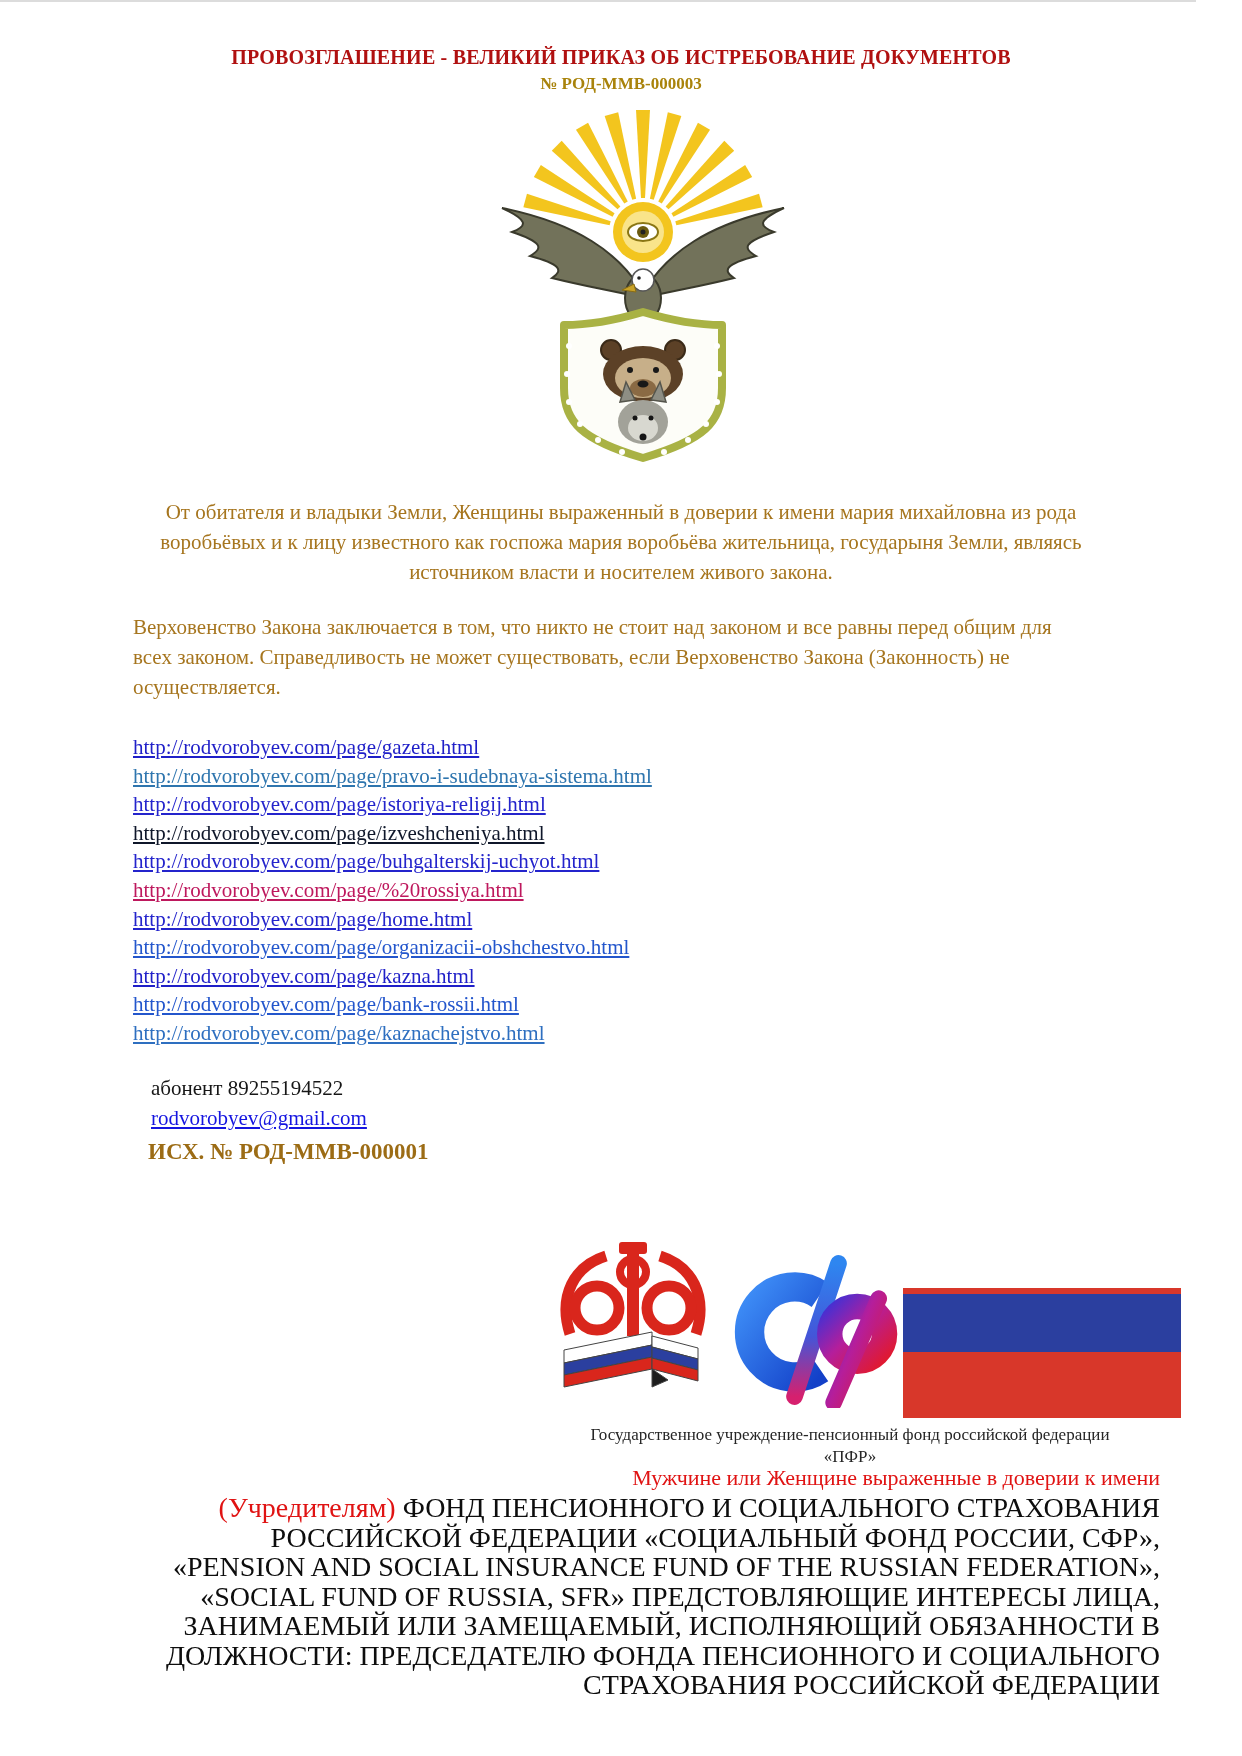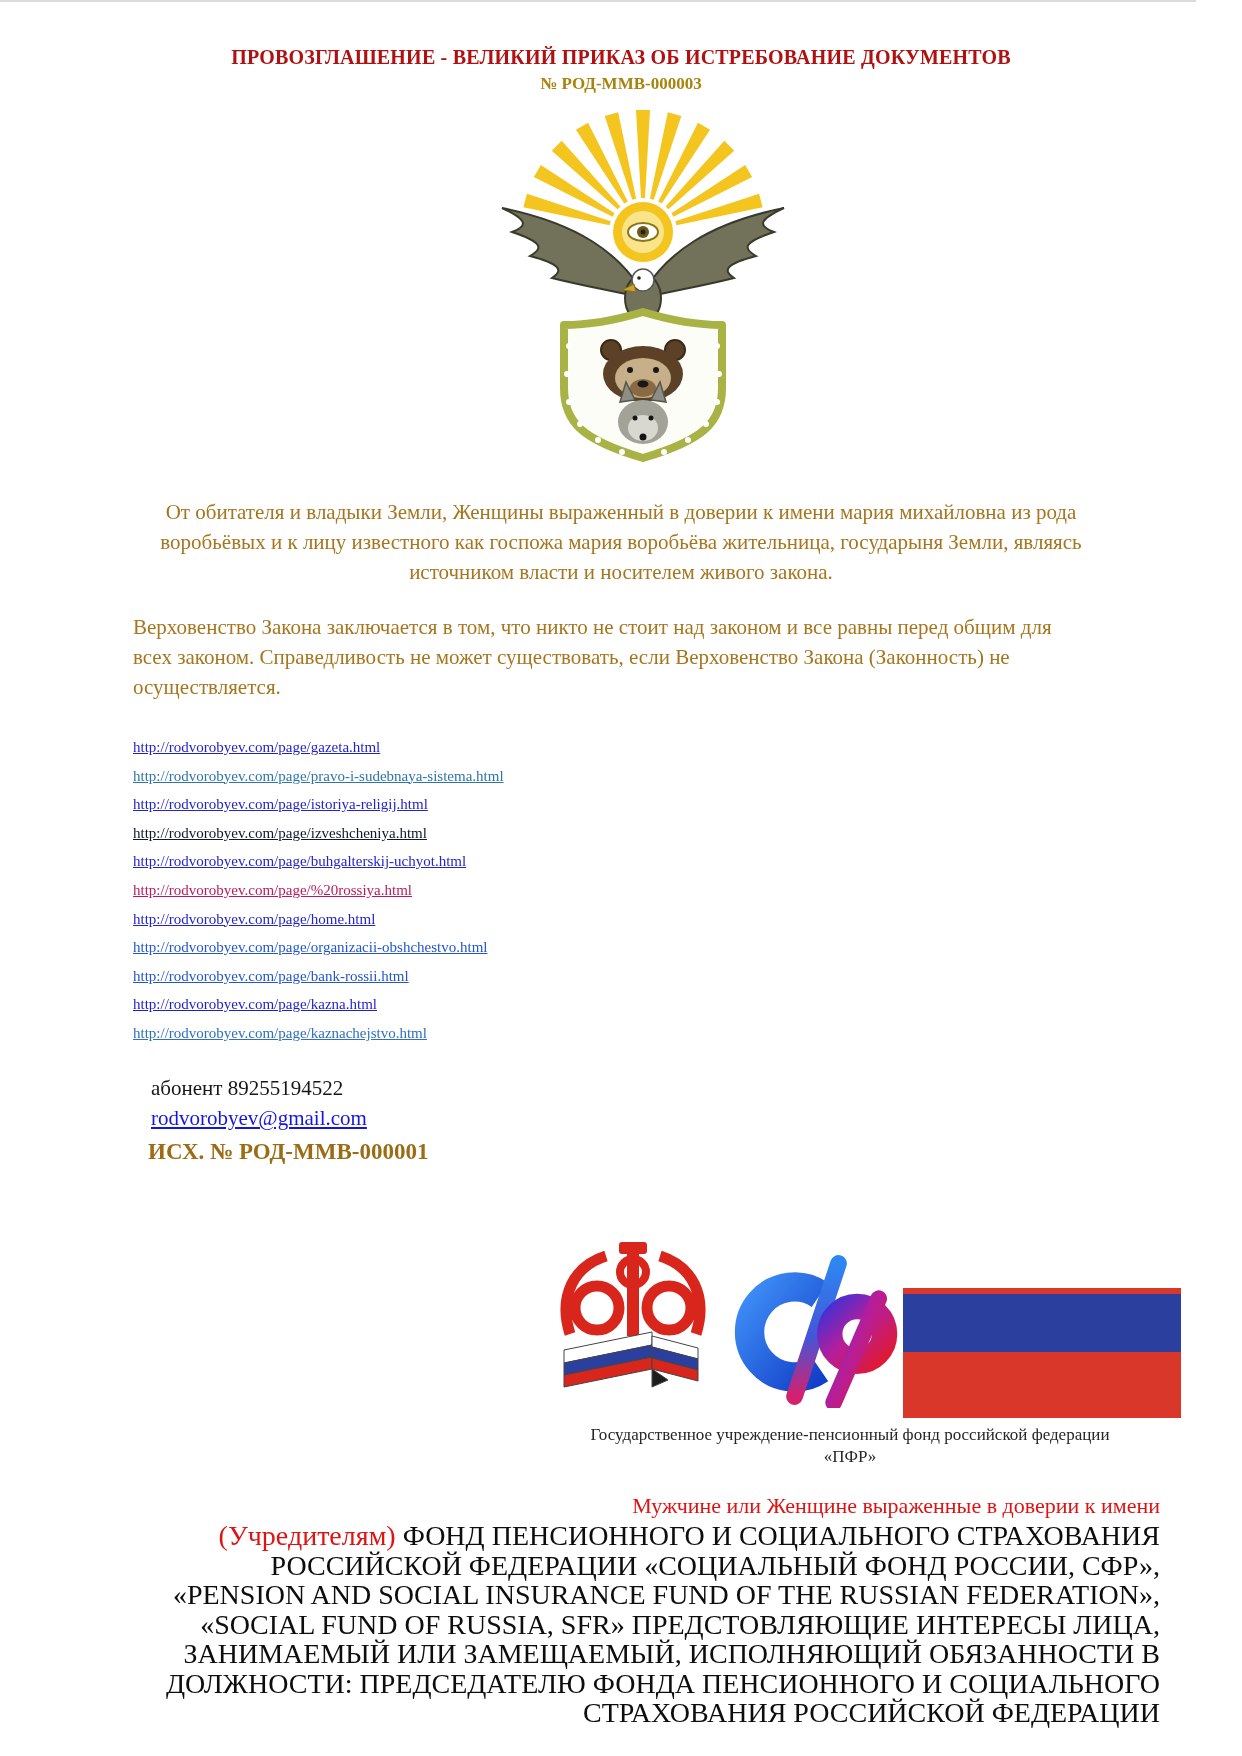--- a/index.html
+++ b/index.html
@@ -13,41 +13,41 @@
           font-size:17px;font-weight:bold;color:#A9830B;}
 
   .emblem{position:absolute;left:472px;top:106px;}
 
   .para1{position:absolute;top:497px;left:121px;width:1000px;margin:0;text-align:center;
          font-size:21px;line-height:30px;color:#A6751E;}
   .para2{position:absolute;top:612px;left:133px;width:930px;margin:0;text-align:left;
          font-size:21px;line-height:30px;color:#A6751E;}
 
   .links{position:absolute;top:733px;left:133px;}
-  .lnk{display:block;font-size:15px;line-height:28.6px;text-decoration:underline;cursor:pointer;}
+  .lnk{display:block;font-size:21px;line-height:28.6px;text-decoration:underline;cursor:pointer;}
 
   .subscriber{position:absolute;top:1076px;left:151px;font-size:21px;color:#161616;}
   .email{position:absolute;top:1106px;left:151px;font-size:21px;color:#1515E0;
          text-decoration:underline;cursor:pointer;}
   .outgoing{position:absolute;top:1139px;left:148px;font-size:23px;font-weight:bold;color:#9C6C15;}
   .mailbox{position:absolute;top:1173px;left:153px;font-size:17.5px;font-weight:bold;
            color:#0d0d0d;line-height:21.5px;}
 
   .pfr{position:absolute;left:548px;top:1238px;}
   .sfr{position:absolute;left:724px;top:1252px;}
   .flag{position:absolute;left:903px;top:1288px;width:278px;height:130px;display:flex;flex-direction:column;}
   .f-r1{height:6px;background:#D8372A;}
   .f-b{height:58px;background:#2B3F9F;}
   .f-r2{flex:1;background:#D8372A;}
 
   .caption{position:absolute;top:1424px;left:420px;width:860px;text-align:center;
            font-size:17px;color:#262626;line-height:22px;}
 
   .bottom{position:absolute;top:1463px;left:150px;width:1010px;text-align:right;}
-  .red-line{font-size:22px;line-height:30px;color:#E01313;margin-top:28px;}
+  .red-line{font-size:22px;line-height:30px;color:#E01313;}
   .founders{font-size:28px;line-height:29.5px;color:#0d0d0d;}
   .founders .red{color:#E01313;}
 </style>
 </head>
 <body>
 
 <div class="page">
   <div class="topline"></div>
 
   <div class="title">ПРОВОЗГЛАШЕНИЕ - ВЕЛИКИЙ ПРИКАЗ ОБ ИСТРЕБОВАНИЕ ДОКУМЕНТОВ</div>
@@ -127,22 +127,22 @@
 
   <div class="links">
     <a class="lnk" style="color: rgb(31, 31, 200);">http://rodvorobyev.com/page/gazeta.html</a>
     <a class="lnk" style="color: rgb(46, 117, 174);">http://rodvorobyev.com/page/pravo-i-sudebnaya-sistema.html</a>
     <a class="lnk" style="color: rgb(36, 36, 204);">http://rodvorobyev.com/page/istoriya-religij.html</a>
     <a class="lnk" style="color: #0f172a;">http://rodvorobyev.com/page/izveshcheniya.html</a>
     <a class="lnk" style="color: rgb(36, 36, 204);">http://rodvorobyev.com/page/buhgalterskij-uchyot.html</a>
     <a class="lnk" style="color: #be185d;">http://rodvorobyev.com/page/%20rossiya.html</a>
     <a class="lnk" style="color: rgb(36, 36, 204);">http://rodvorobyev.com/page/home.html</a>
     <a class="lnk" style="color: rgb(35, 86, 204);">http://rodvorobyev.com/page/organizacii-obshchestvo.html</a>
+    <a class="lnk" style="color: rgb(31, 31, 200);">http://rodvorobyev.com/page/kazna.html</a>
     <a class="lnk" style="color: rgb(35, 86, 204);">http://rodvorobyev.com/page/bank-rossii.html</a>
-    <a class="lnk" style="color: rgb(31, 31, 200);">http://rodvorobyev.com/page/kazna.html</a>
     <a class="lnk" style="color: rgb(46, 111, 192);">http://rodvorobyev.com/page/kaznachejstvo.html</a>
   </div>
 
   <div class="subscriber">абонент 89255194522</div>
   <a class="email">rodvorobyev@gmail.com</a>
   <div class="outgoing">ИСХ. № РОД-ММВ-000001</div>
 
 
   <svg class="pfr" width="170" height="166" viewBox="0 0 170 166">
     <g fill="none" stroke="#D9261C">

